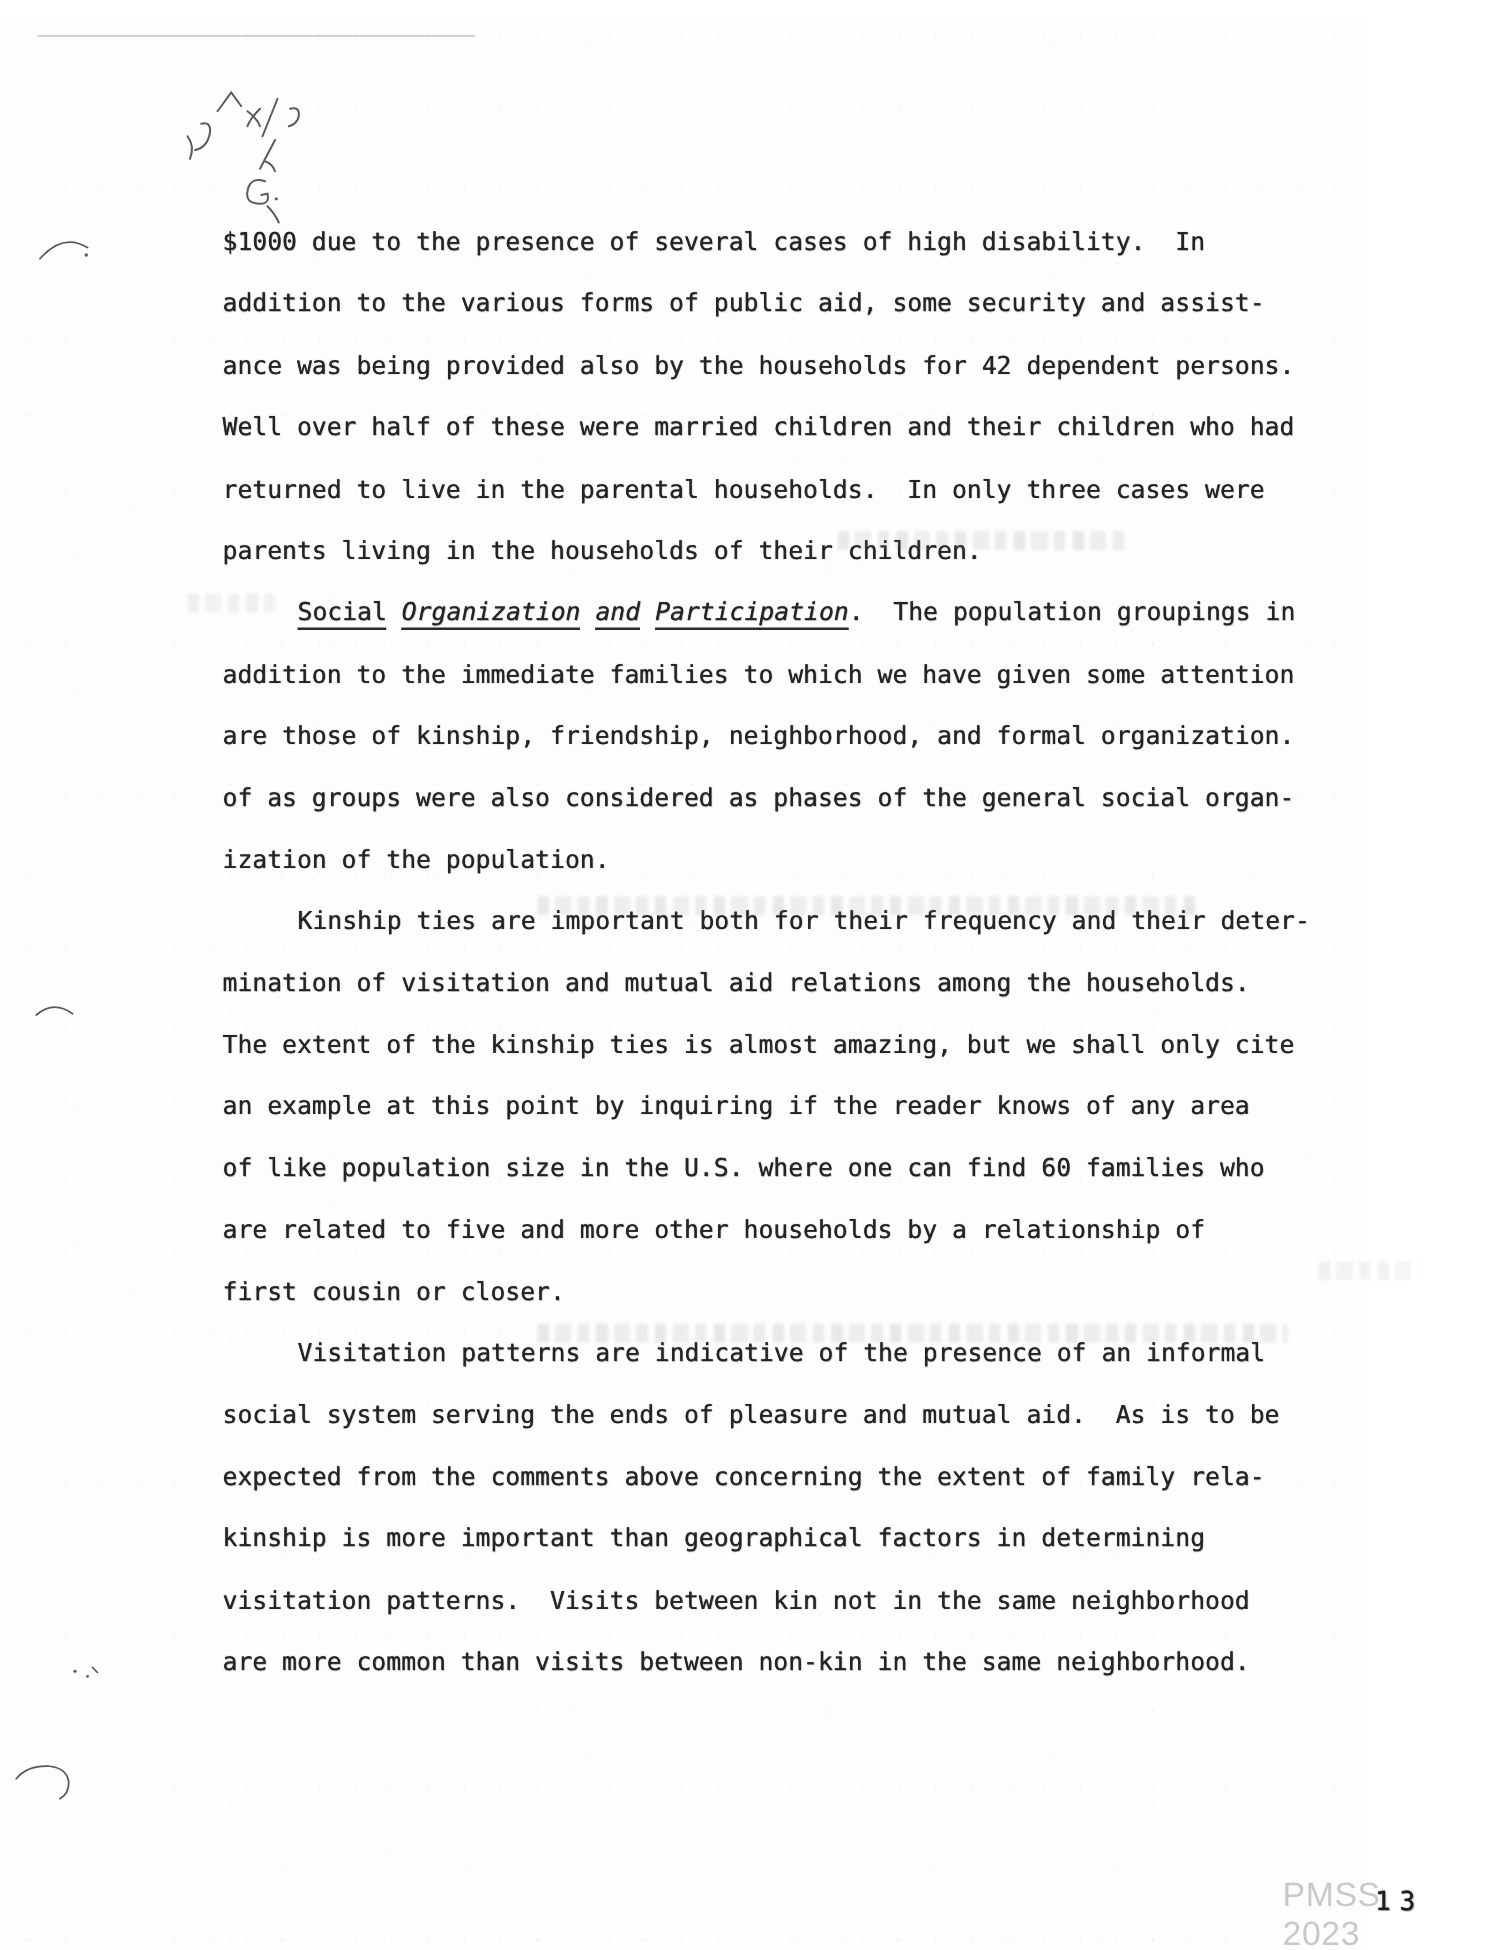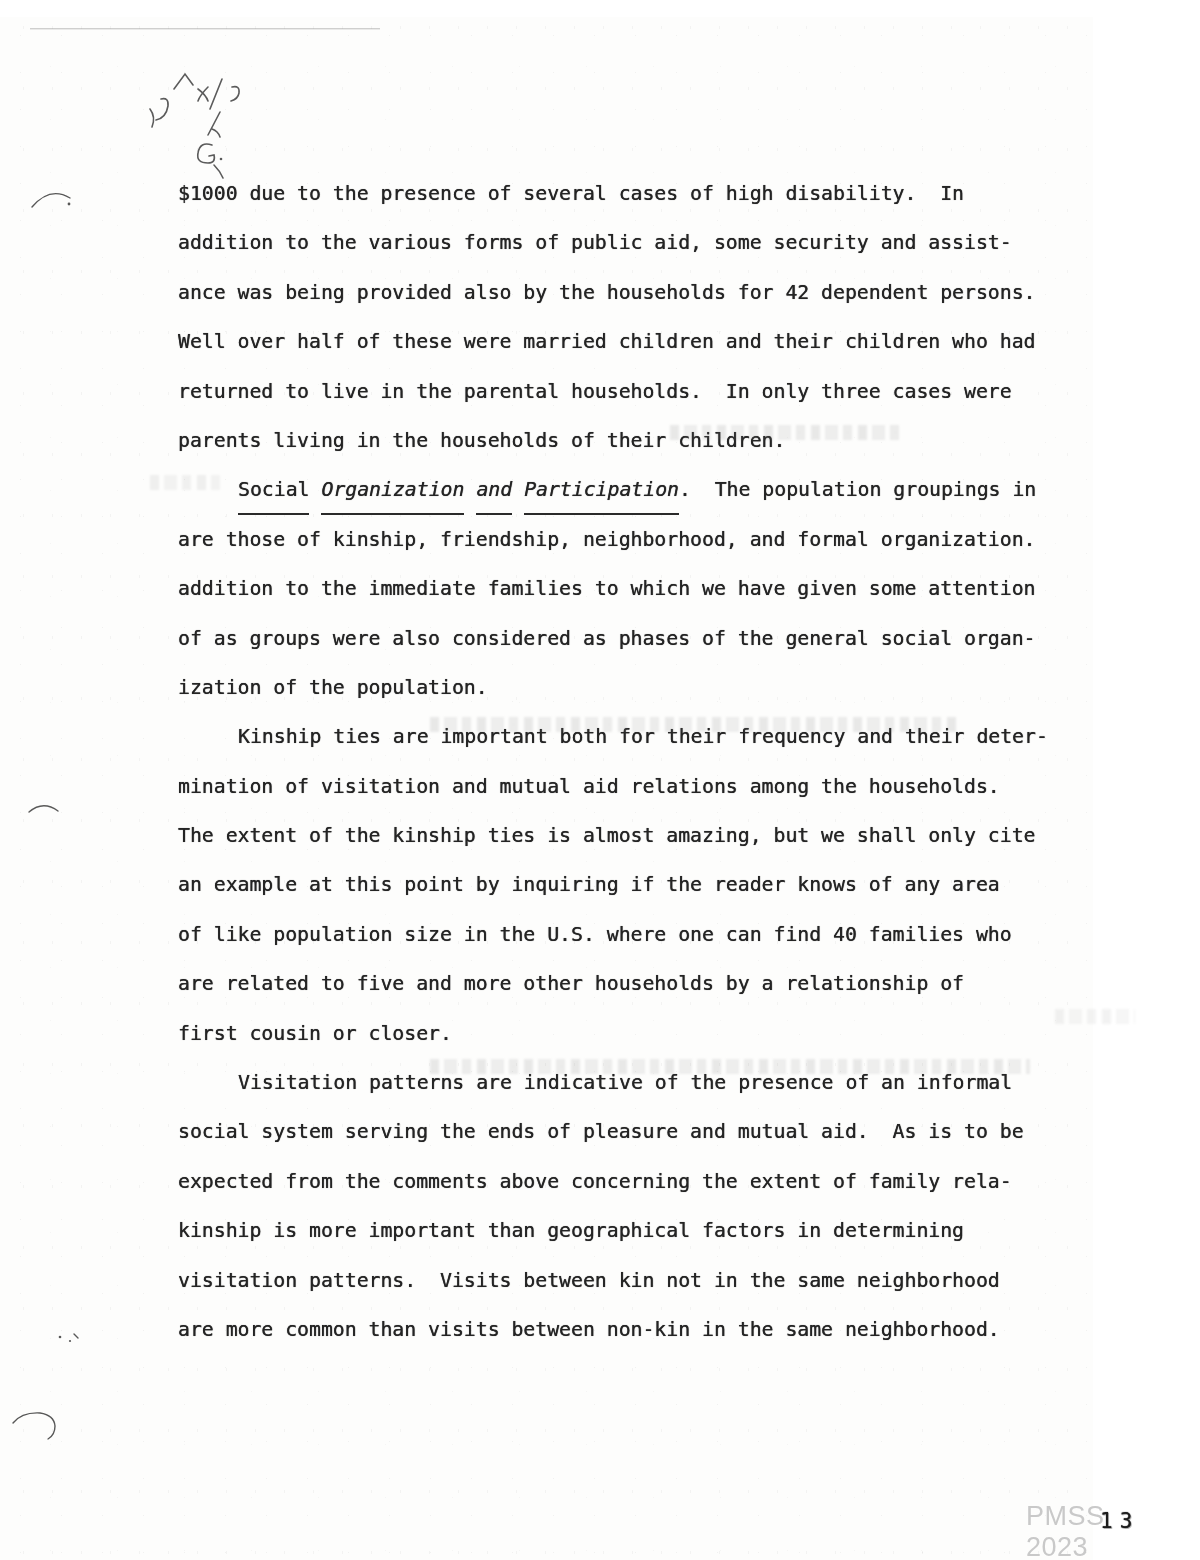--- a/index.html
+++ b/index.html
@@ -17,21 +17,21 @@
     margin-top:17px;
   }
   .doc-text{
     position:absolute;left:178px;top:152px;width:900px;
     font-size:19.8px;color:#242424;
     text-shadow:0 0 0.7px rgba(25,25,25,0.85), 0.5px 0.4px 0 rgba(45,45,45,0.28);
     filter:blur(0.12px);
   }
   .line{display:block;height:49.4px;line-height:49.4px;white-space:pre;}
   .indent{padding-left:60px;}
-  .u{border-bottom:2px solid #2a2a2a;padding-bottom:12px;}
+  .u{border-bottom:2px solid #2a2a2a;padding-bottom:1px;}
   .hline .u + .u{margin-left:12px;font-style:italic;}
   .ghost{
     position:absolute;height:15px;opacity:0.5;filter:blur(1.3px);
     background:repeating-linear-gradient(90deg,
       rgba(125,125,125,0.32) 0 9px, rgba(125,125,125,0) 9px 14px,
       rgba(125,125,125,0.24) 14px 27px, rgba(125,125,125,0) 27px 32px,
       rgba(125,125,125,0.28) 32px 41px, rgba(125,125,125,0) 41px 47px);
   }
   .watermark{
     position:absolute;left:1026px;top:1484px;
@@ -52,29 +52,29 @@
 <div class="page">
 
   <div class="doc-text">
     <div class="line">$1000 due to the presence of several cases of high disability.  In</div>
     <div class="line">addition to the various forms of public aid, some security and assist-</div>
     <div class="line">ance was being provided also by the households for 42 dependent persons.</div>
     <div class="line">Well over half of these were married children and their children who had</div>
     <div class="line">returned to live in the parental households.  In only three cases were</div>
     <div class="line">parents living in the households of their children.</div>
     <div class="line indent hline"><span class="u">Social</span><span class="u">Organization</span><span class="u">and</span><span class="u">Participation</span><span class="rest">.  The population groupings in</span></div>
+    <div class="line">addition to the immediate families to which we have given some attention</div>
     <div class="line">are those of kinship, friendship, neighborhood, and formal organization.</div>
-    <div class="line">addition to the immediate families to which we have given some attention</div>
     <div class="line">of as groups were also considered as phases of the general social organ-</div>
     <div class="line">ization of the population.</div>
     <div class="line indent">Kinship ties are important both for their frequency and their deter-</div>
     <div class="line">mination of visitation and mutual aid relations among the households.</div>
     <div class="line">The extent of the kinship ties is almost amazing, but we shall only cite</div>
     <div class="line">an example at this point by inquiring if the reader knows of any area</div>
-    <div class="line">of like population size in the U.S. where one can find 40 families who</div>
+    <div class="line">of like population size in the U.S. where one can find 60 families who</div>
     <div class="line">are related to five and more other households by a relationship of</div>
     <div class="line">first cousin or closer.</div>
     <div class="line indent">Visitation patterns are indicative of the presence of an informal</div>
     <div class="line">social system serving the ends of pleasure and mutual aid.  As is to be</div>
     <div class="line">expected from the comments above concerning the extent of family rela-</div>
     <div class="line">kinship is more important than geographical factors in determining</div>
     <div class="line">visitation patterns.  Visits between kin not in the same neighborhood</div>
     <div class="line">are more common than visits between non-kin in the same neighborhood.</div>
   </div>
 

